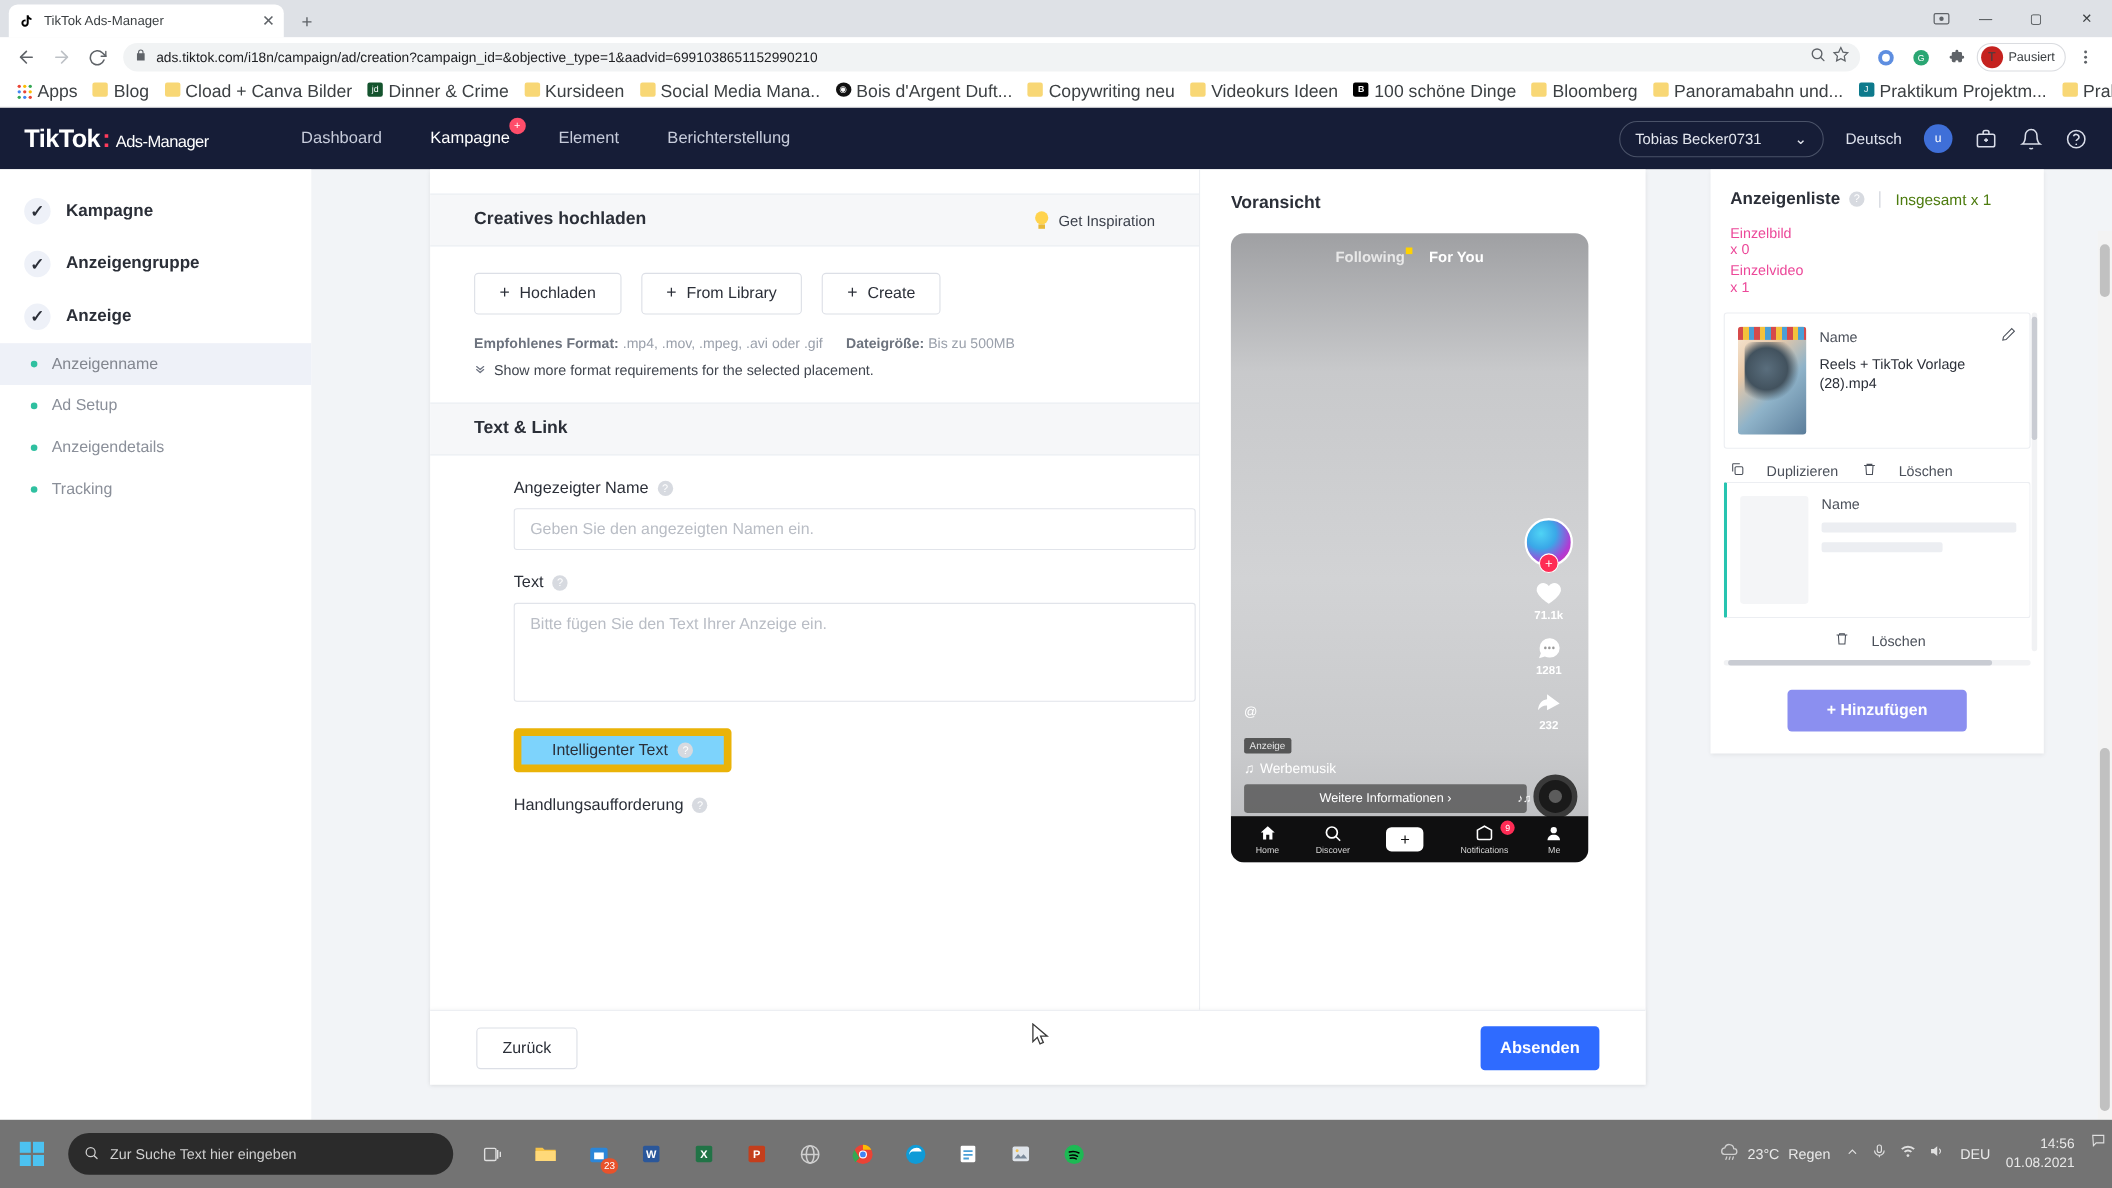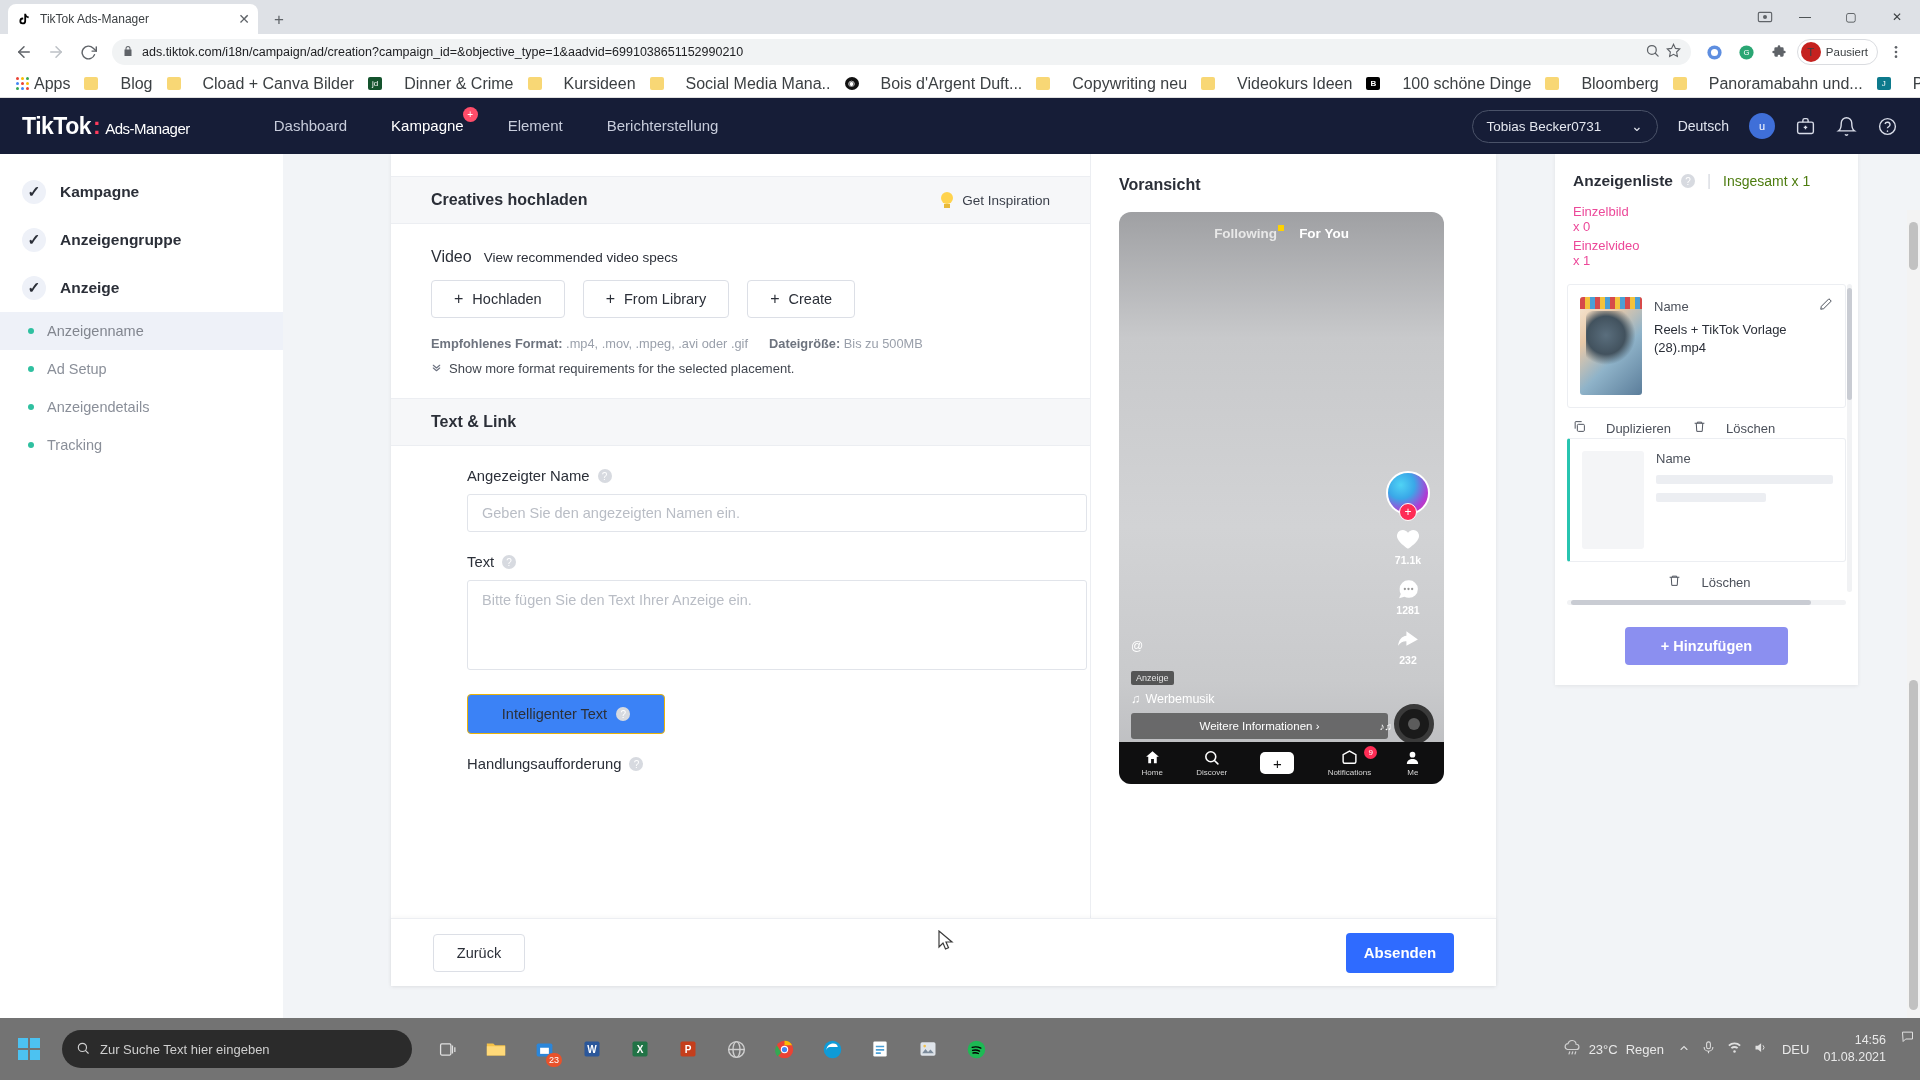--- a/index.html
+++ b/index.html
@@ -54,21 +54,21 @@
   }
   .profile-av { width: 20px; height: 20px; border-radius: 50%; background: #c5221f;
     color:#fff; font-size: 11px; display:flex;align-items:center;justify-content:center;}
   .profile-pill span { font-size: 11.5px; color: #3c4043; }
 
   .bookmarks {
     position: absolute; left: 0; top: 70px; width: 1920px; height: 28px;
     background: #fff; display: flex; align-items: center; padding: 0 10px; gap: 2px;
     border-bottom: 1px solid #e0e0e0;
   }
-  .bm { display: flex; align-items: center; gap: 22px; padding: 3px 6px; border-radius: 4px;
+  .bm { display: flex; gap: 5px; padding: 3px 6px; border-radius: 4px;
     white-space: nowrap; }
   .bm-label { font-size: 16px; color: #3c4043; }
   .bm-ico { width: 14px; height: 13px; border-radius: 2px; flex: 0 0 auto;
     display:flex;align-items:center;justify-content:center; font-size:8px; color:#fff; }
   .ico-folder { background: #f8d775; }
   .ico-blue { background: #14532d; }
   .ico-dark { background: #111; border-radius: 50%; }
   .ico-b { background: #000; color:#fff; font-weight:bold; }
   .ico-teal { background: #0d7a8c; }
   .bm-apps { display:flex; align-items:center; gap:5px; padding: 3px 6px; }
@@ -162,23 +162,23 @@
     font-size: 10px; display:flex; align-items:center; justify-content:center; }
   .inp {
     width: 620px; height: 38px; border: 1px solid #e1e4ea; border-radius: 3px;
     display: flex; align-items: center; padding: 0 14px; font-size: 14.5px; color: #b9bdc5;
   }
   .txta {
     width: 620px; height: 90px; border: 1px solid #e1e4ea; border-radius: 3px;
     padding: 11px 14px; font-size: 14.5px; color: #b9bdc5;
   }
   .smart-btn {
-    margin: 24px 0 0; width: 198px; height: 40px; border: 1px solid #eab308; border-radius: 4px;
+    margin: 24px 0 0; width: 198px; height: 40px; border: 7px solid #eab308; border-radius: 4px;
     display: flex; align-items: center; justify-content: center; gap: 9px;
-    font-size: 14.5px; color: #2b2f38; background: #3b82f6;
+    font-size: 14.5px; color: #2b2f38; background: #7dd3fc;
   }
 
   
   .card-right { flex: 1; padding: 22px 0 0 28px; position: relative; }
   .pv-title { font-size: 16px; font-weight: 600; color: #2b2f38; margin-bottom: 18px; }
   .phone {
     width: 325px; height: 572px; border-radius: 12px;
     background: linear-gradient(180deg,#9fa0a3 0%,#c8c9cb 22%,#d2d3d5 55%,#c9cacc 82%,#b9babd 100%);
     position: relative; overflow: hidden;
   }
@@ -598,24 +598,20 @@
               <div class="inspire">
                 <span class="bulb">
                     <i></i>
                     <b></b>
                   </span>
                 <span>Get Inspiration</span>
               </div>
             </div>
 
             <div class="sect-body">
-              <div class="video-row">
-                <span class="lbl">Video</span>
-                <span class="lnk">View recommended video specs</span>
-              </div>
               <div class="btn-row">
                 <div class="ghost-btn">
                   <span class="plus">+</span>
                   <span>Hochladen</span>
                 </div>
                 <div class="ghost-btn">
                   <span class="plus">+</span>
                   <span>From Library</span>
                 </div>
                 <div class="ghost-btn">

